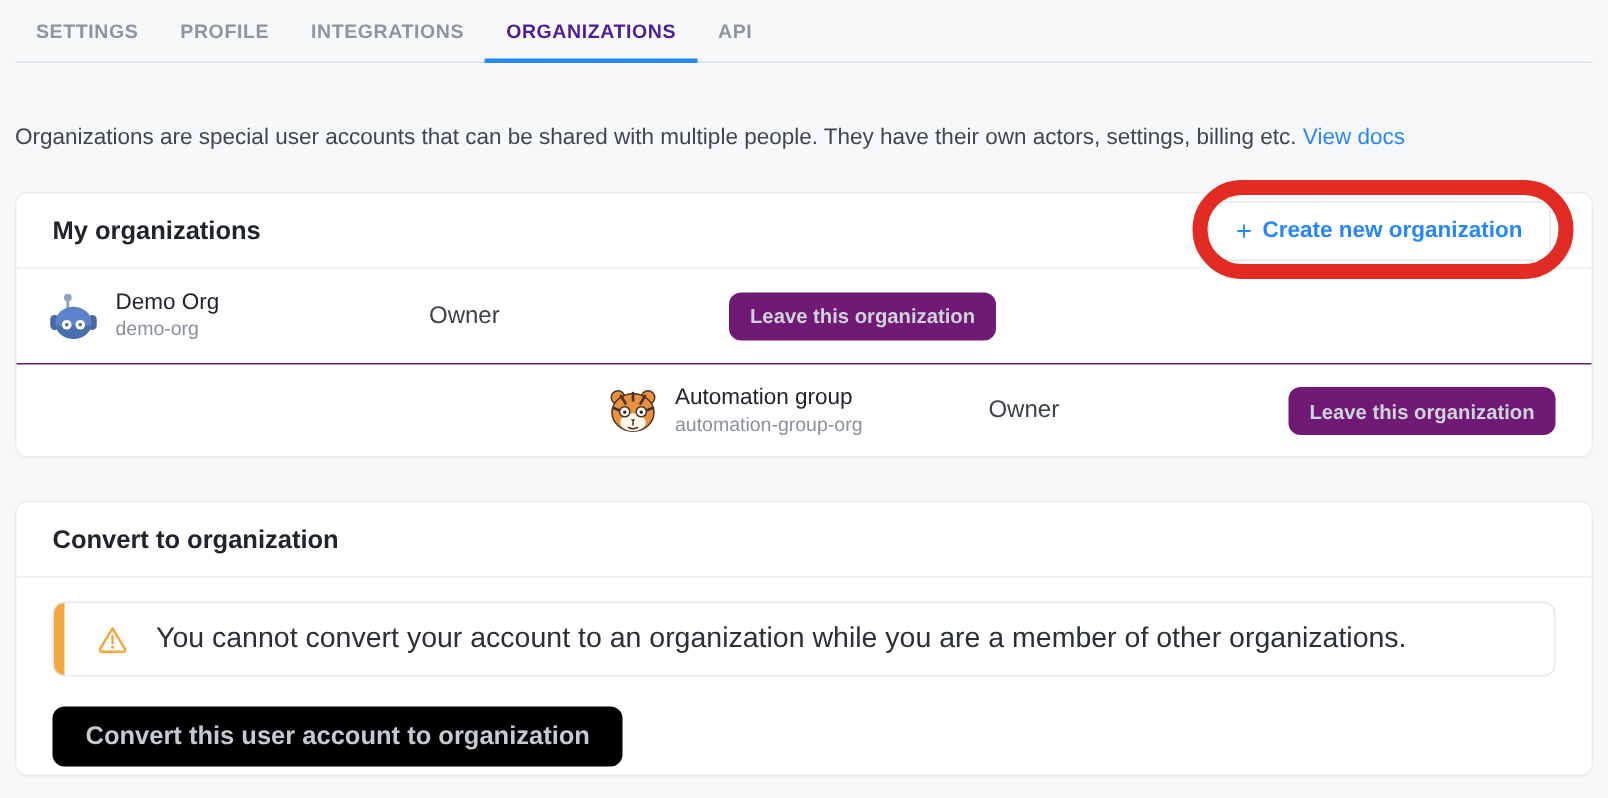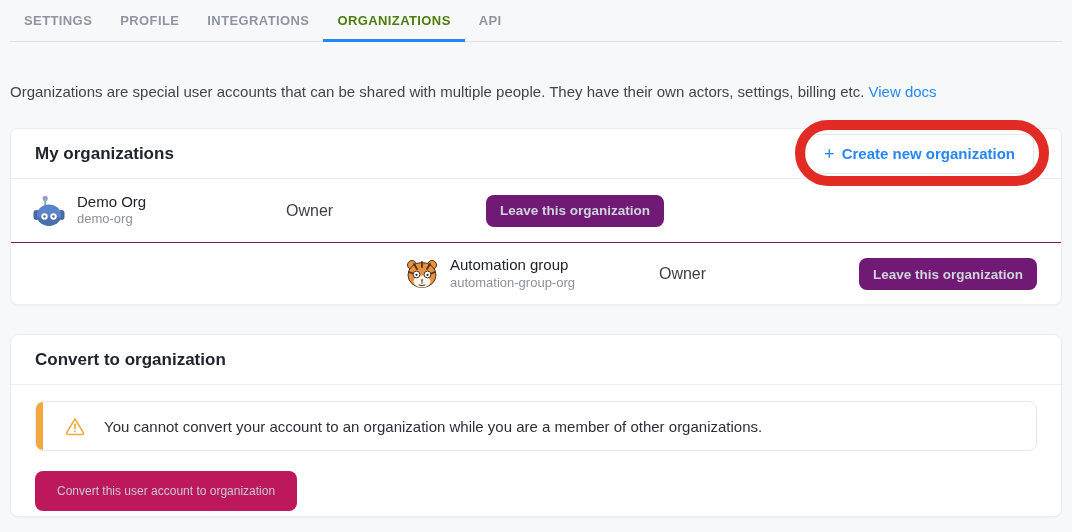--- a/index.html
+++ b/index.html
@@ -25,21 +25,21 @@
     position: relative;
     display: flex;
     align-items: center;
     padding: 0 14px;
     font-size: 13px;
     font-weight: 700;
     letter-spacing: 0.4px;
     color: #8e959f;
     cursor: pointer;
   }
-  .tab.active { color: #4d7c0f; }
+  .tab.active { color: #4c1d95; }
   .tab.active::after {
     content: "";
     position: absolute;
     left: 0; right: 0; bottom: -1px;
     height: 3px;
     background: #2787f5;
   }
 
   
   .intro {
@@ -132,33 +132,33 @@
     border-radius: 8px;
     overflow: hidden;
   }
   .warning-bar {
     position: absolute;
     left: 0; top: 0; bottom: 0;
     width: 7px;
     background: #f3a73f;
   }
   .warning-icon { margin-left: 28px; flex: 0 0 22px; }
-  .warning-text { margin-left: 18px; font-size: 15px; color: #2b3038; }
+  .warning-text { margin-left: 18px; font-size: 19px; color: #2b3038; }
 
   .convert-btn {
     margin: 20px 0 0 24px;
     height: 40px;
     padding: 0 22px;
-    background: #be185d;
+    background: #000000;
     border: none;
     border-radius: 8px;
     color: #c5cad1;
     font-family: inherit;
-    font-size: 12px;
-    font-weight: 400;
+    font-size: 17px;
+    font-weight: 700;
     cursor: not-allowed;
   }
 
   
   .annotation-ring {
     position: absolute;
     left: 795px; top: 120px;
     width: 254px; height: 66px;
     border: 10px solid #e12b24;
     border-radius: 34px;

